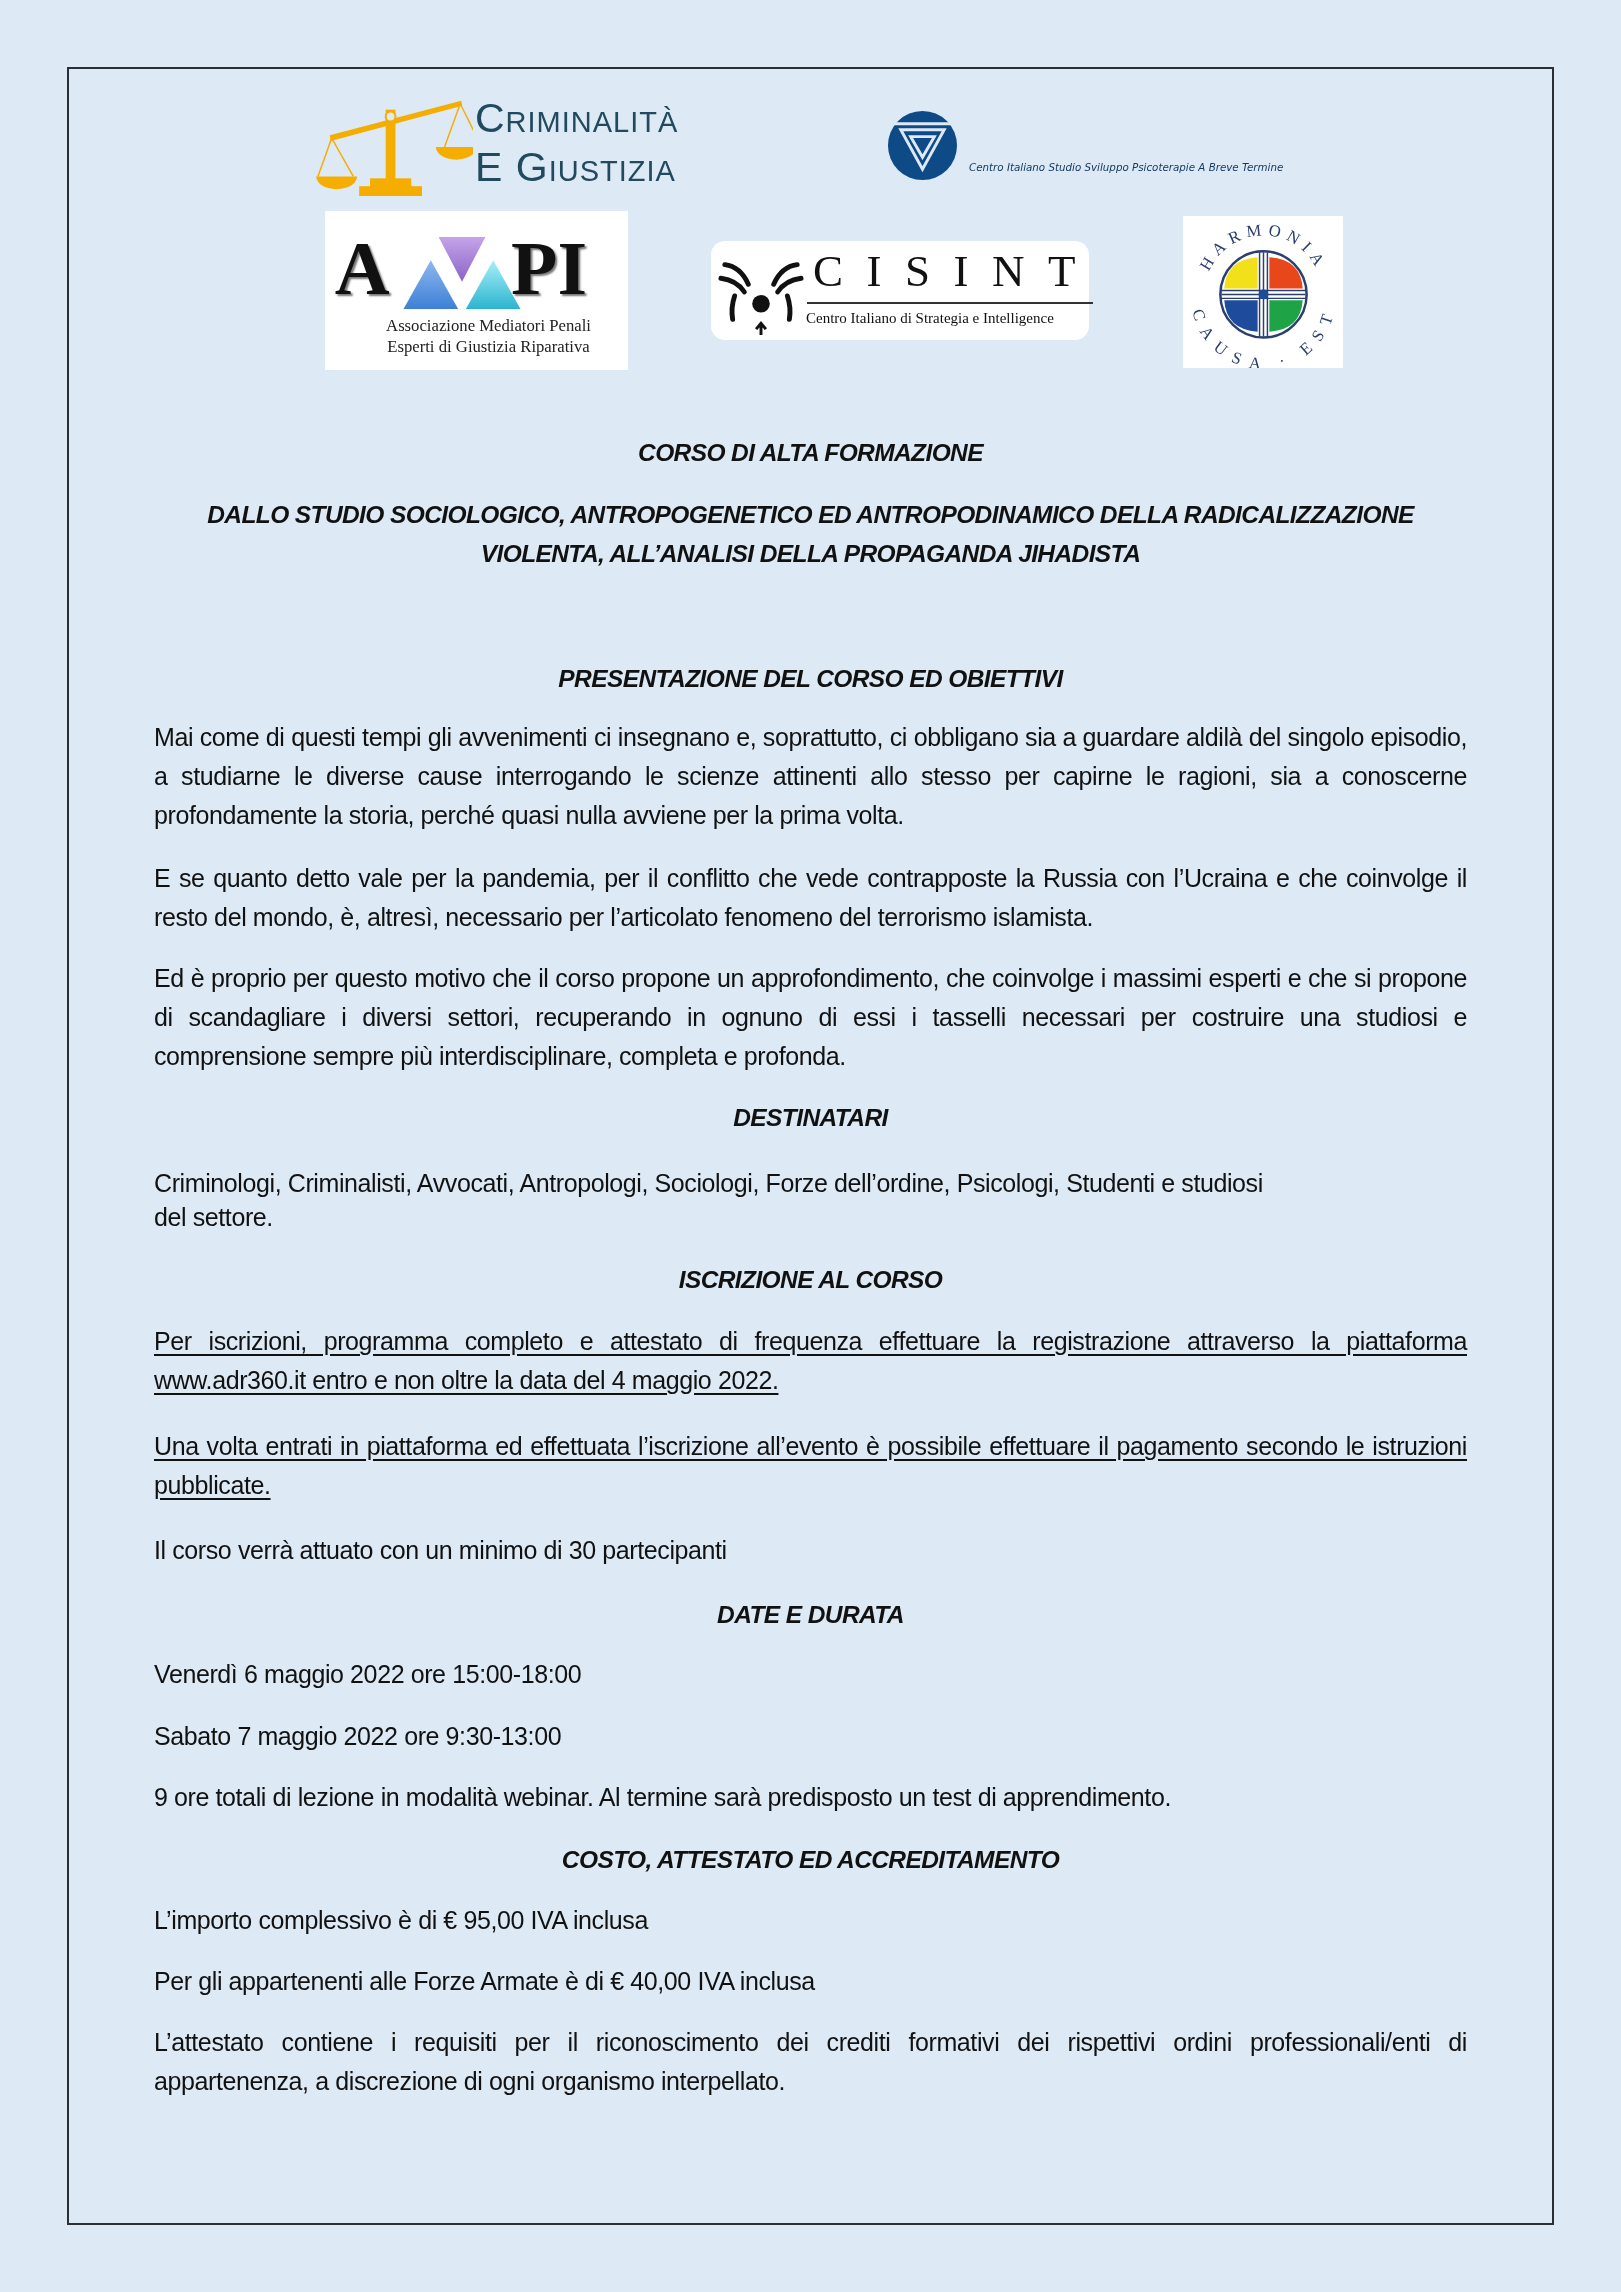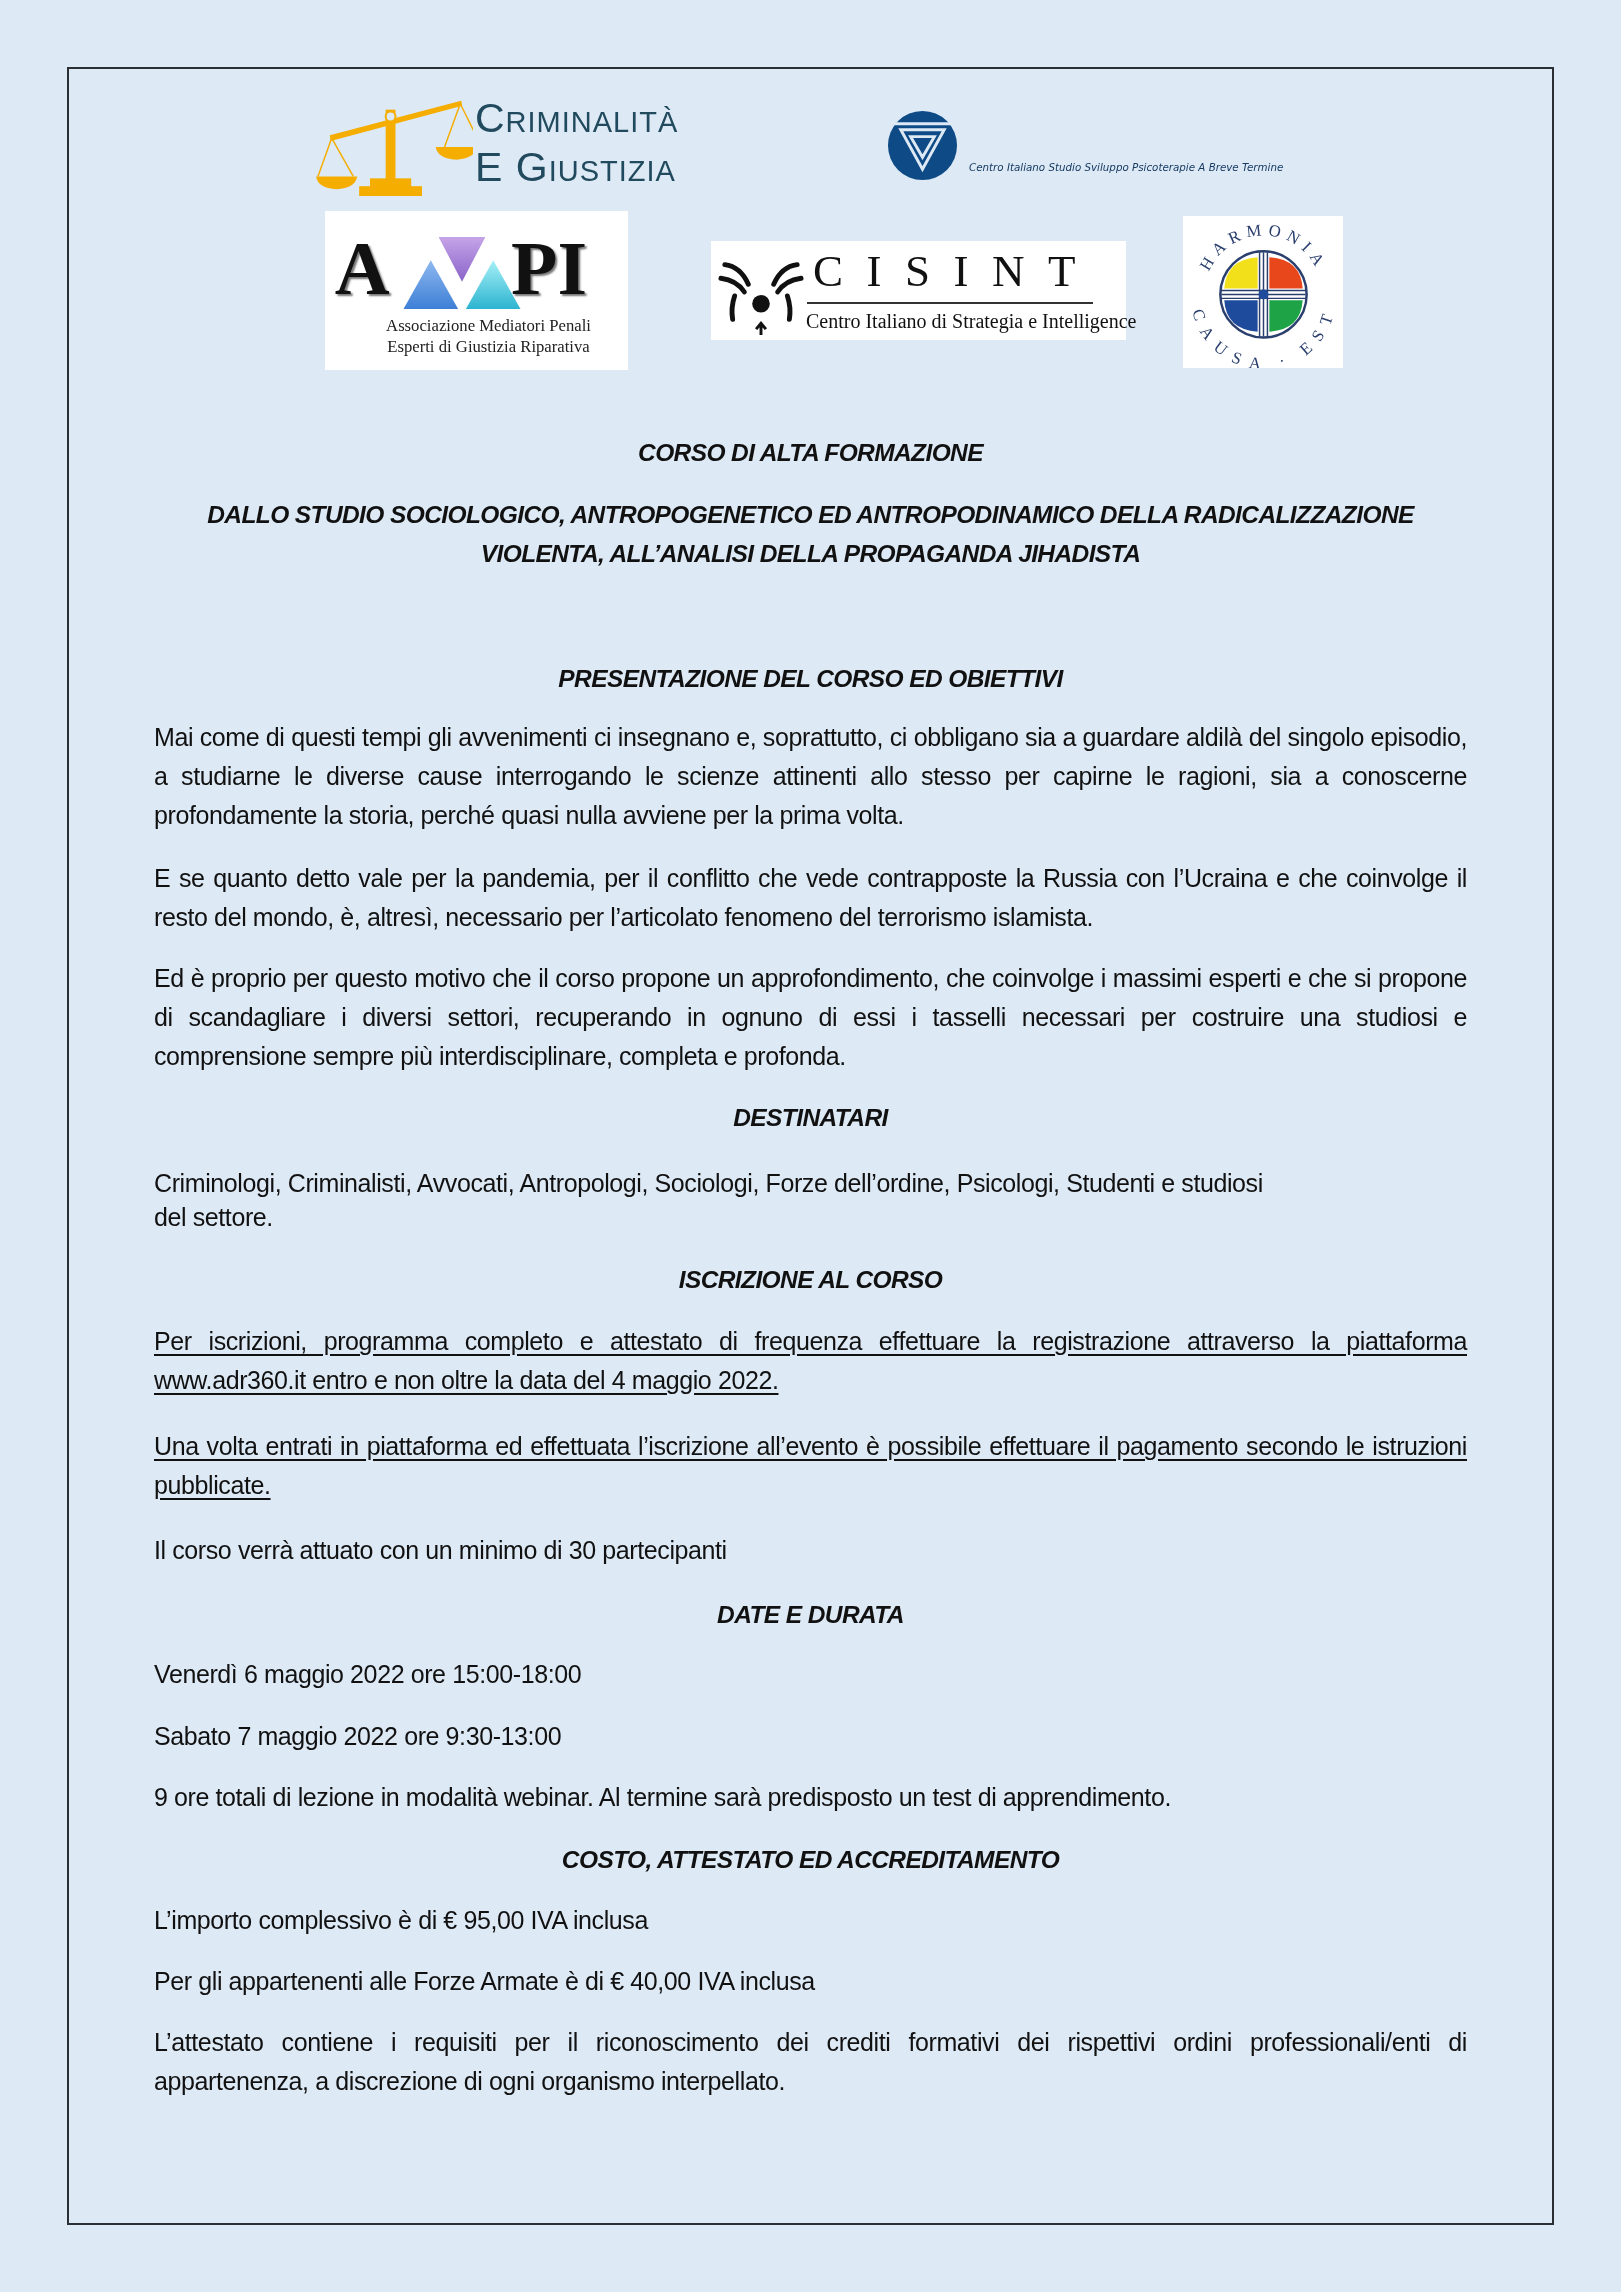--- a/index.html
+++ b/index.html
@@ -19,24 +19,24 @@
   #logo-cisspat { left:887px; top:106px; width:402px; height:78px; }
   #logo-cisspat .cp-title { position:absolute; left:74px; top:-5.9px; font-family:"DejaVu Sans",sans-serif; font-weight:bold; font-size:49px; color:#0d4a86; letter-spacing:1px; }
   #logo-cisspat .cp-sub { position:absolute; left:82px; top:55px; font-family:"DejaVu Sans",sans-serif; font-style:italic; font-size:10.3px; color:#163b63; white-space:nowrap; }
   
   #logo-ampi { left:325px; top:211px; width:303px; height:159px; background:#fff; }
   #logo-ampi .ampi-a, #logo-ampi .ampi-pi { position:absolute; top:17.6px; font-family:"Liberation Serif","DejaVu Serif",serif; font-weight:bold; font-size:76px; line-height:78px; color:#111; text-shadow:2px 2px 2px #777; }
   #logo-ampi .ampi-a { left:9.8px; }
   #logo-ampi .ampi-pi { left:186px; }
   #logo-ampi .ampi-line { position:absolute; left:12px; width:303px; text-align:center; font-family:"Liberation Serif","DejaVu Serif",serif; font-size:16.7px; color:#222; }
   
-  #logo-cisint { left:711px; top:241px; width:415px; height:99px; background:#fff; }
+  #logo-cisint { left:711px; top:241px; width:378px; height:99px; background:#fff;border-radius:14px; }
   #logo-cisint .ci-title { position:absolute; left:102px; top:3.9px; font-family:"Liberation Serif","DejaVu Serif",serif; font-size:45px; letter-spacing:23.5px; color:#111; }
   #logo-cisint .ci-rule { position:absolute; left:96px; top:61px; width:286px; height:2px; background:#333; }
-  #logo-cisint .ci-sub { position:absolute; left:95px; top:69px; font-family:"Liberation Serif","DejaVu Serif",serif; font-size:20px; color:#111; white-space:nowrap; }
+  #logo-cisint .ci-sub { position:absolute; left:95px; top:69px; font-family:"Liberation Serif","DejaVu Serif",serif; font-size:15px; color:#111; white-space:nowrap; }
   
   #logo-harmonia { left:1183px; top:216px; width:160px; height:152px; background:#fff; }
   .h { position:absolute; left:154px; width:1313px; text-align:center; font-weight:bold; font-size:24.5px; letter-spacing:-0.6px; line-height:39px;font-style:italic; }
   .p { position:absolute; left:154px; width:1313px; font-size:25px; line-height:39px; letter-spacing:-0.4px; text-align:justify; }
   .p.u { text-decoration:underline; text-underline-offset:3.9px; }
 </style>
 </head>
 <body>
 
 <div class="frame"></div>

